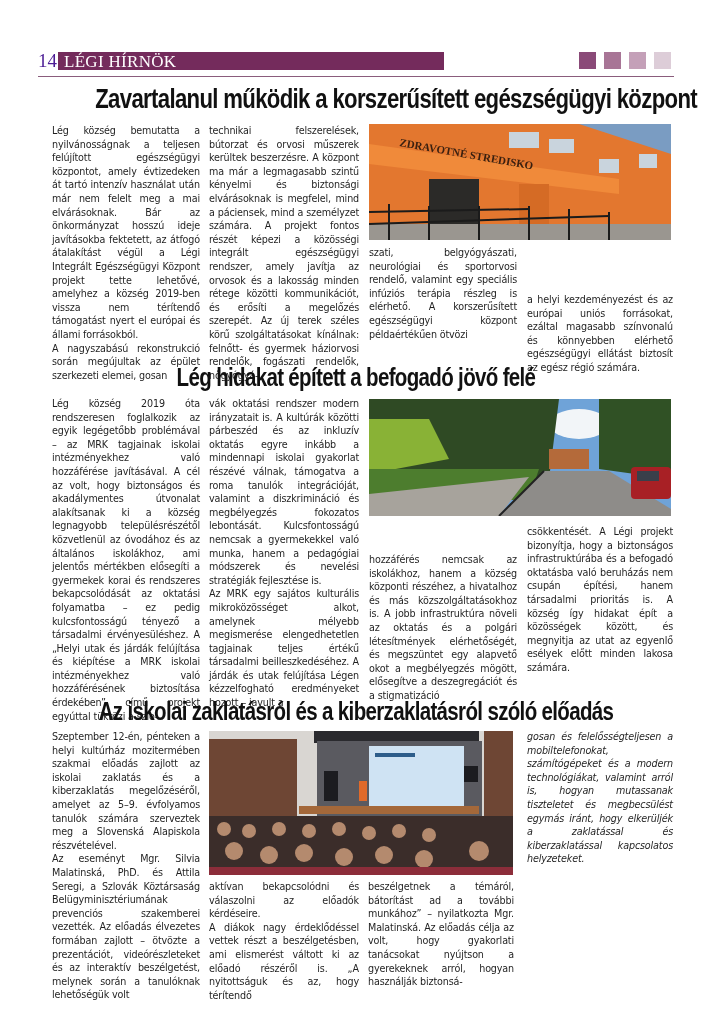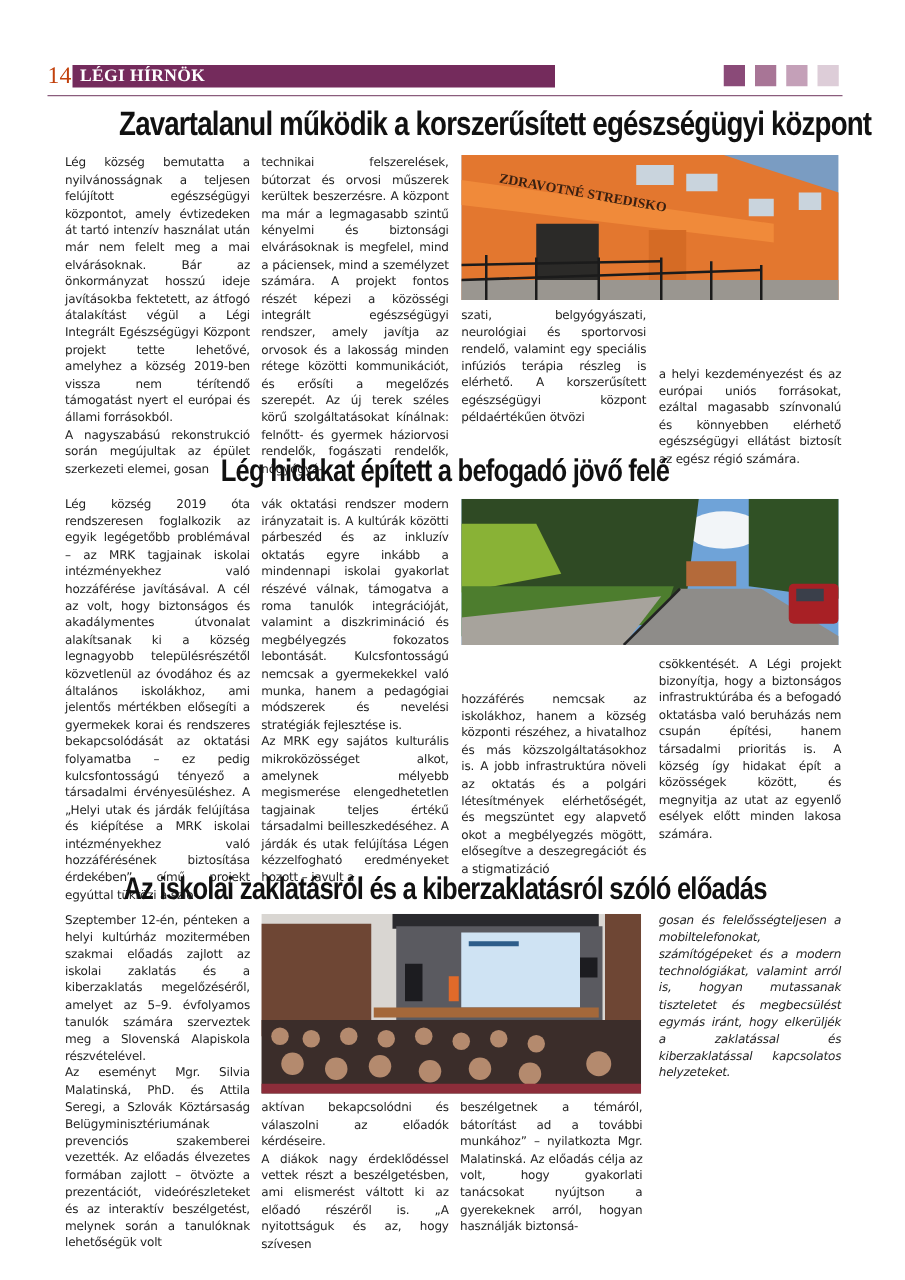--- a/index.html
+++ b/index.html
@@ -1,24 +1,24 @@
 <!DOCTYPE html>
 <html><head>
 <meta charset="utf-8">
 <style>
   html, body { margin: 0; padding: 0; background: #ffffff; }
   body { width: 724px; height: 1024px; position: relative; overflow: hidden;
          font-family: "DejaVu Sans", sans-serif; color: #1a1a1a; }
 
   .header { position: absolute; left: 38px; top: 50px; width: 650px; height: 22px; }
   .page-num { position: absolute; left: 0; top: 0; font-family: "Liberation Serif", serif;
-              font-size: 19px; color: #c2410c; line-height: 22px; }
+              font-size: 19px; color: #4c1d95; line-height: 22px; }
   .band { position: absolute; left: 20px; top: 2px; width: 386px; height: 18px; background: #742b5c; }
   .band-title { position: absolute; left: 6px; top: 0; font-family: "Liberation Serif", serif;
-                font-weight: bold; font-size: 14px; color: #ffffff; line-height: 19px; letter-spacing: .3px; }
+                font-weight: normal; font-size: 17px; color: #ffffff; line-height: 19px; letter-spacing: .3px; }
   .squares { position: absolute; left: 541px; top: 2px; height: 18px; display: flex; gap: 8px; }
   .sq { width: 17px; height: 17px; }
   .rule { position: absolute; left: 38px; top: 76px; width: 636px; height: 1px; background: #8a5c7c; }
 
   .headline { position: absolute; left: 38px; width: 636px; text-align: center;
               font-family: "Liberation Sans", sans-serif; font-weight: bold; color: #111;
               letter-spacing: -0.8px; transform-origin: center; white-space: nowrap; }
   .h1 { top: 84px; font-size: 27px; transform: scaleX(0.82); }
   .h2 { top: 363px; font-size: 25px; transform: scaleX(0.82); }
   .h3 { top: 697px; font-size: 25px; transform: scaleX(0.82); }
@@ -161,20 +161,20 @@
         <circle cx="175" cy="124" r="9"></circle>
         <circle cx="215" cy="128" r="9"></circle>
       <circle cx="270" cy="120" r="10"></circle>
     </g>
     <rect x="0" y="136" width="304" height="8" fill="#8c2d3a"></rect>
   </svg>
 </div>
 
 <div class="col" style="left:209px; top:880px; width:150px;">
   <p>aktívan bekapcsolódni és válaszolni az előadók kérdéseire.</p>
-  <p>A diákok nagy érdeklődéssel vettek részt a beszélgetésben, ami elismerést váltott ki az előadó részéről is. „A nyitottságuk és az, hogy szívesen</p>
+  <p>A diákok nagy érdeklődéssel vettek részt a beszélgetésben, ami elismerést váltott ki az előadó részéről is. „A nyitottságuk és az, hogy térítendő</p>
 </div>
 <div class="col" style="left:368px; top:880px; width:146px;">
   <p>beszélgetnek a témáról, bátorítást ad a további munkához” – nyilatkozta Mgr. Malatinská. Az előadás célja az volt, hogy gyakorlati tanácsokat nyújtson a gyerekeknek arról, hogyan használják biztonsá-</p>
 </div>
 <div class="col" style="left:527px; top:730px; width:146px;font-style:italic;">
   <p>gosan és felelősségteljesen a mobiltelefonokat, számítógépeket és a modern technológiákat, valamint arról is, hogyan mutassanak tiszteletet és megbecsülést egymás iránt, hogy elkerüljék a zaklatással és kiberzaklatással kapcsolatos helyzeteket.</p>
 </div>
 
 </body></html>

